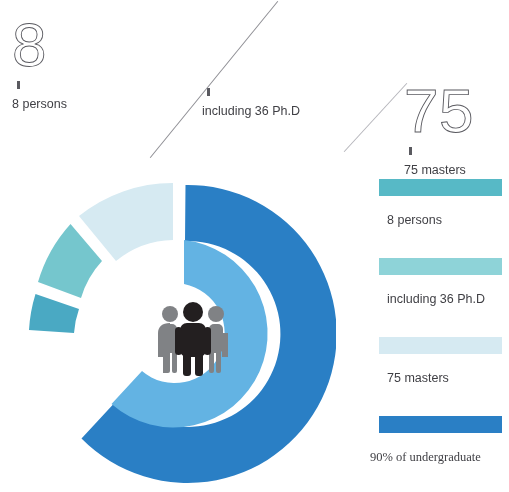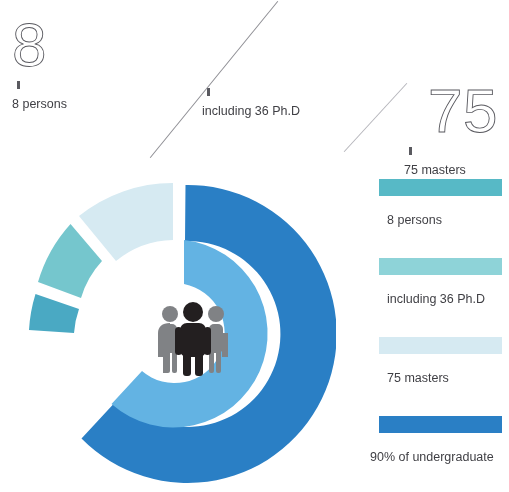--- a/index.html
+++ b/index.html
@@ -46,21 +46,21 @@
     color: #3f3f44;
     white-space: nowrap;
     margin-top: 4px;
   }
 
   #stat-8        { left: 12px;  top: 16px;  }
   #stat-8 .big   { font-size: 62px; }
   #stat-36       { left: 202px; top: 82px;  }
   #stat-36 .big  { font-size: 62px; }
   #stat-75       { left: 404px; top: 82px;  }
-  #stat-75 .big  { font-size: 62px; margin-left: 24px; }
+  #stat-75 .big  { font-size: 62px; }
 
   
   .slash {
     position: absolute;
     background: #9a9aa0;
     transform-origin: 50% 50%;
   }
   #slash-1 {
     left: 113px; top: 79px;
     width: 202px; height: 1px;
@@ -109,20 +109,21 @@
     font-size: 12.5px;
     color: #3f3f44;
     white-space: nowrap;
     margin-top: 17px;
     margin-bottom: 31px;
     margin-left: 8px;
   }
   .legend-item:last-child .legend-label {
     margin-left: -9px;
     margin-bottom: 0;
+    font-family: Liberation Serif, serif;
   }
 </style>
 </head>
 <body>
 
 <div class="stat" id="stat-8">
   <div class="big">8</div>
   <span class="tick"></span>
   <div class="cap">8 persons</div>
 </div>

